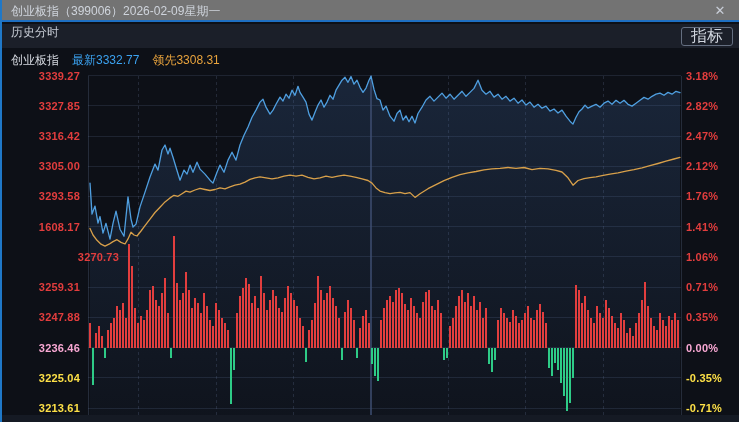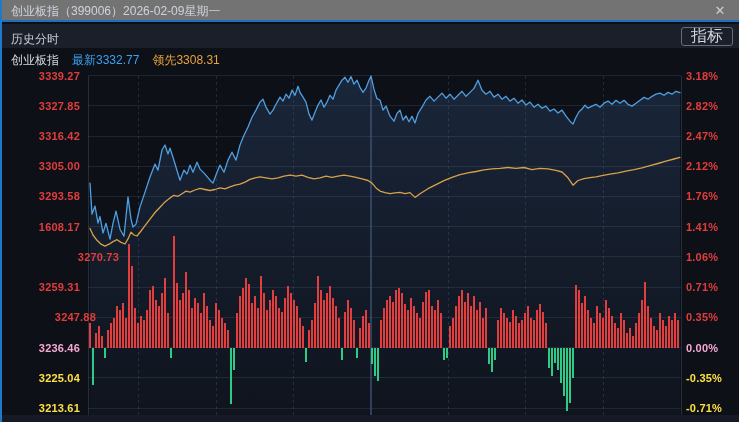--- a/index.html
+++ b/index.html
@@ -18,21 +18,21 @@
     padding-left:11px;box-sizing:border-box;
     color:#cfd4dc;font-size:12px;white-space:nowrap;
   }
   #close-btn{
     position:absolute;right:11px;top:3px;width:16px;height:16px;
     color:#c9ced8;font-size:13px;line-height:16px;text-align:center;cursor:default;
   }
   #tab-bar{
     position:absolute;left:0;top:24px;width:739px;height:24px;
     background:#1b1f29;color:#c6cbd4;font-size:12px;
-    display:flex;align-items:flex-end;padding-left:11px;box-sizing:border-box;
+    display:flex;align-items:flex-start;padding-left:11px;box-sizing:border-box;
   }
   #indicator-btn{
     position:absolute;right:6px;top:3px;
     border:1px solid #646e80;border-radius:3px;
     color:#d0d5de;font-size:16px;line-height:14px;padding:1px 9px 2px;
     background:transparent;
   }
   #legend-row{
     position:absolute;left:0;top:48px;width:664px;height:24px;
     display:flex;align-items:center;gap:13px;
@@ -298,21 +298,21 @@
 
   <div id="y-left">
       <div class="ylab trend-up" style="top: 67.5px;">3339.27</div>
       <div class="ylab trend-up" style="top: 97.7px;">3327.85</div>
       <div class="ylab trend-up" style="top: 128px;">3316.42</div>
       <div class="ylab trend-up" style="top: 158.2px;">3305.00</div>
       <div class="ylab trend-up" style="top: 188.4px;">3293.58</div>
       <div class="ylab trend-up" style="top: 218.6px;">1608.17</div>
       <div class="ylab trend-up" style="top: 248.9px; margin-left: 39px;">3270.73</div>
       <div class="ylab trend-up" style="top: 279.1px;">3259.31</div>
-      <div class="ylab trend-up" style="top: 309.3px; padding-left: 16px;">3247.88</div>
+      <div class="ylab trend-up" style="top: 309.3px;">3247.88</div>
       <div class="ylab trend-flat" style="top: 339.5px;">3236.46</div>
       <div class="ylab trend-down" style="top: 369.8px;">3225.04</div>
       <div class="ylab trend-down" style="top: 400px;">3213.61</div>
     </div>
   <div id="y-right">
       <div class="ylab trend-up" style="top: 67.5px;">3.18%</div>
       <div class="ylab trend-up" style="top: 97.7px;">2.82%</div>
       <div class="ylab trend-up" style="top: 128px;">2.47%</div>
       <div class="ylab trend-up" style="top: 158.2px;">2.12%</div>
       <div class="ylab trend-up" style="top: 188.4px;">1.76%</div>

